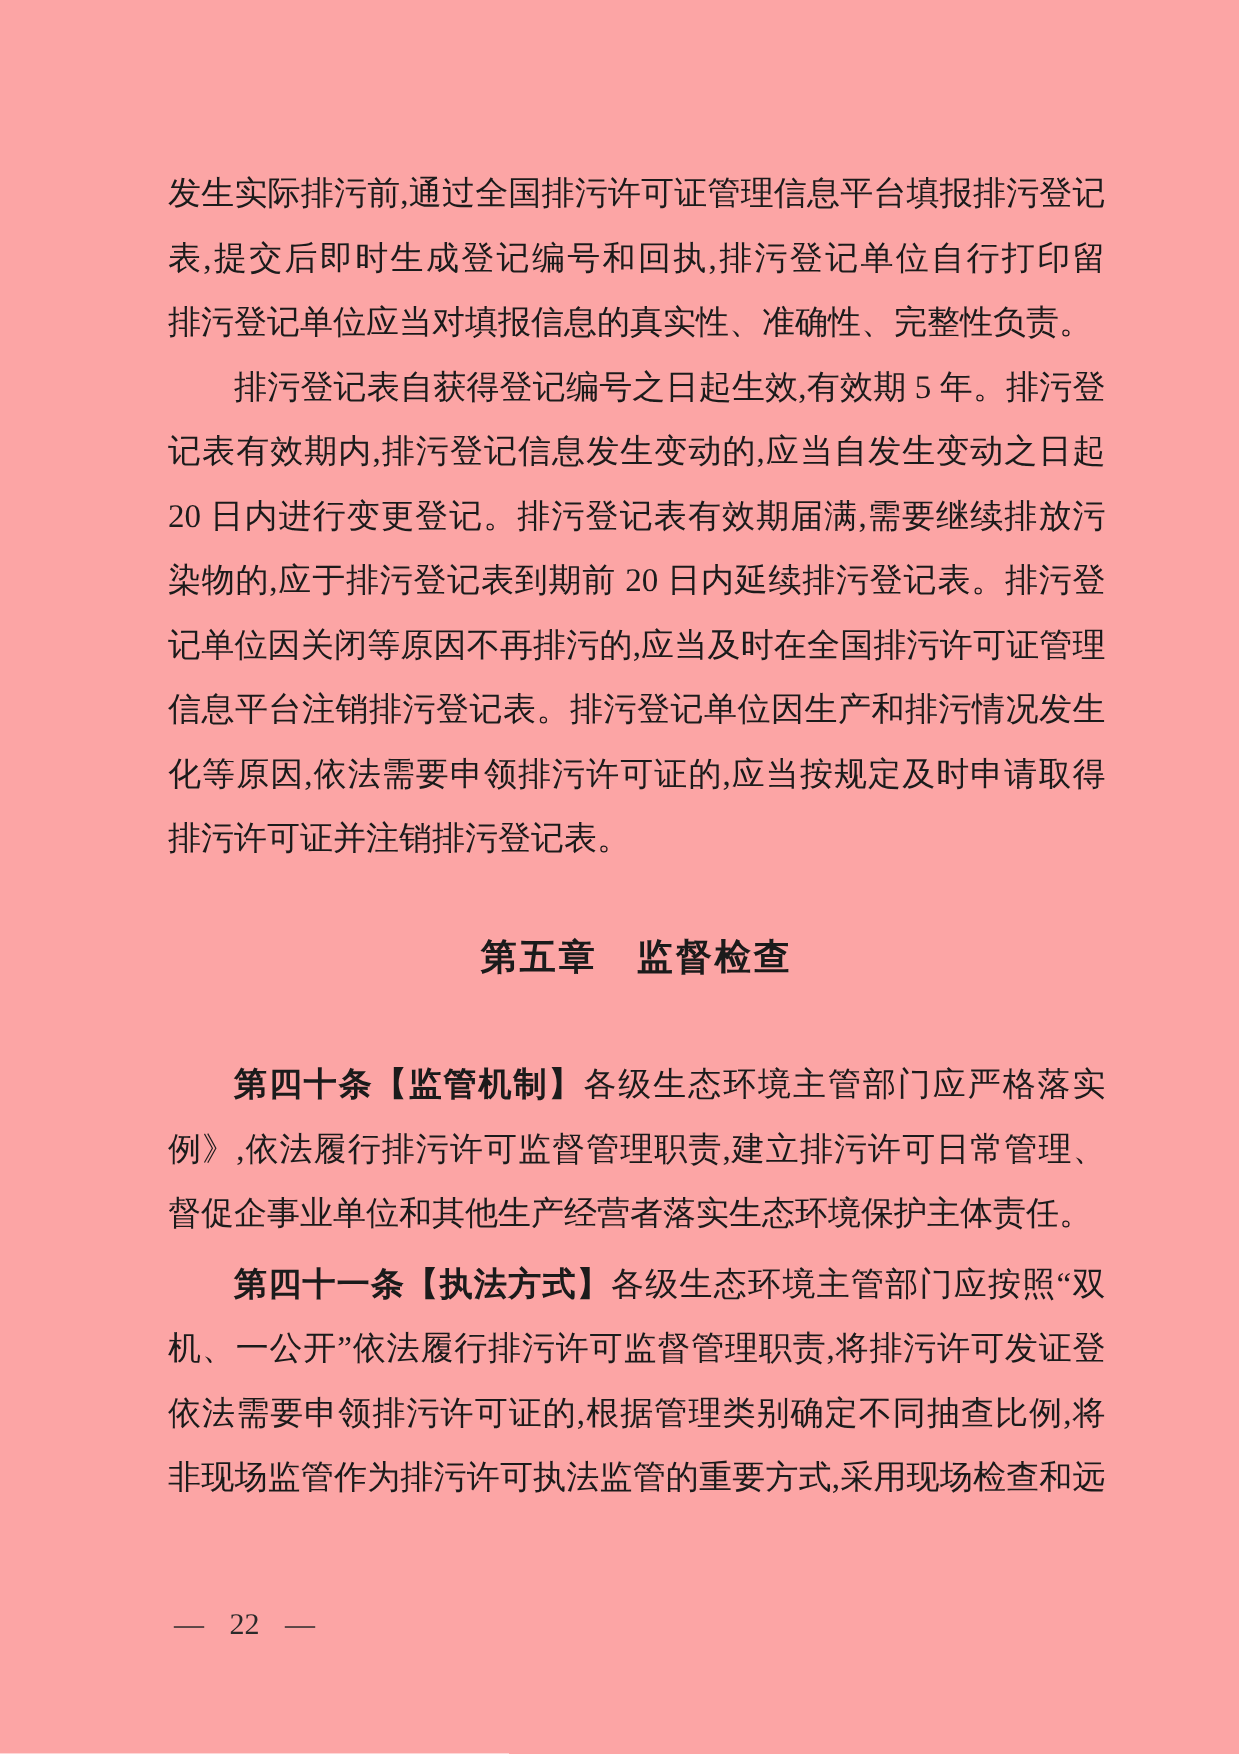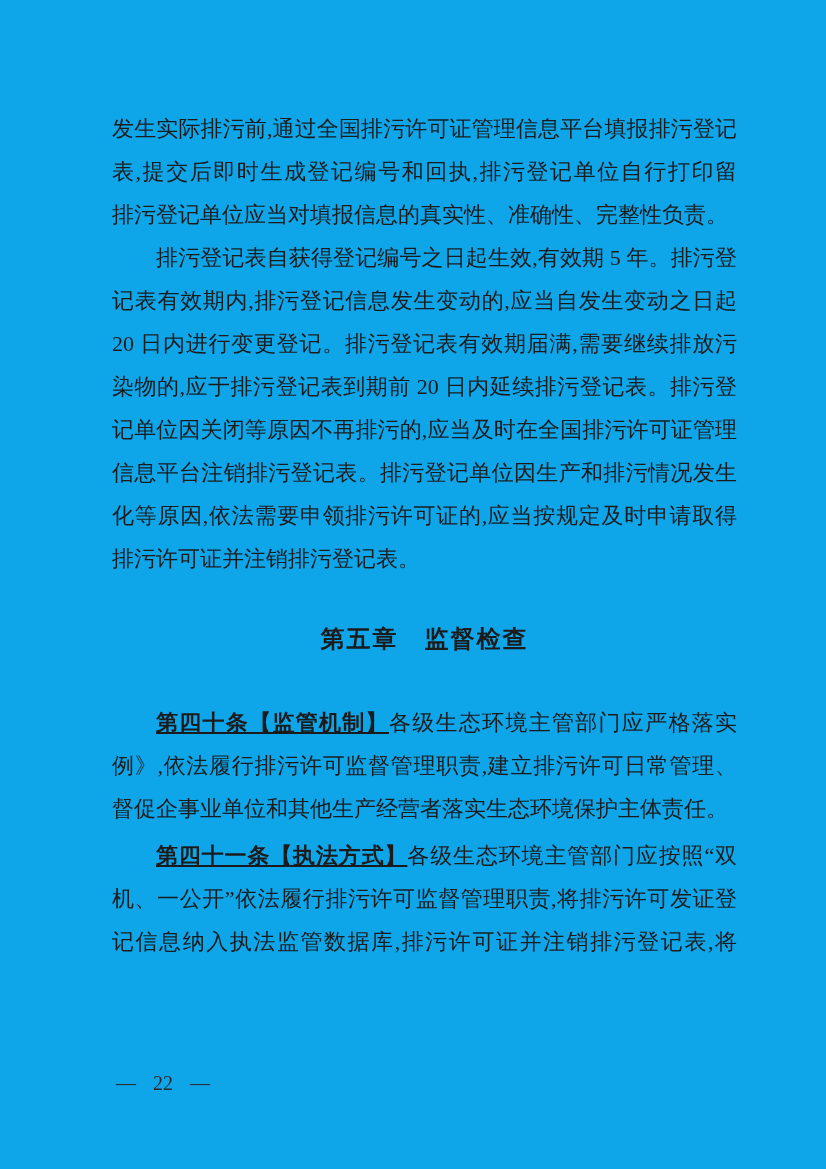--- a/index.html
+++ b/index.html
@@ -4,21 +4,21 @@
 <style>
   html, body {
     margin: 0;
     padding: 0;
     background: #ffffff;
   }
   .page {
     position: relative;
     width: 826px;
     height: 1169px;
-    background: #0ea5e9;
+    background: #fca5a5;
     color: #1b1b1b;
     font-family: "Liberation Serif", "DejaVu Serif", serif;
     overflow: hidden;
   }
   .content {
     position: absolute;
     left: 112px;
     top: 107px;
     width: 625px;
   }
@@ -33,21 +33,20 @@
   .line.final {
     text-align: right;
     text-align-last: left;
   }
   .indent {
     text-indent: 44px;
   }
   .lead {
     font-weight: bold;
     font-family: "Liberation Sans", "DejaVu Sans", sans-serif;
-    text-decoration: underline;
   }
   .chapter {
     height: 44px;
     line-height: 44px;
     margin: 37px 0 40px 0;
     text-align: center;
     font-weight: bold;
     font-size: 24px;
     letter-spacing: 2px;
     font-family: "Liberation Sans", "DejaVu Sans", sans-serif;
@@ -96,21 +95,22 @@
 
     <div>
       <div class="line indent"><span class="lead">第四十条【监管机制】</span><span>各级生态环境主管部门应严格落实《条</span></div>
       <div class="line">例》,依法履行排污许可监督管理职责,建立排污许可日常管理、</div>
       <div class="line final">督促企事业单位和其他生产经营者落实生态环境保护主体责任。</div>
     </div>
 
     <div class="article41">
       <div class="line indent"><span class="lead">第四十一条【执法方式】</span><span>各级生态环境主管部门应按照“双随</span></div>
       <div class="line">机、一公开”依法履行排污许可监督管理职责,将排污许可发证登</div>
-      <div class="line">记信息纳入执法监管数据库,排污许可证并注销排污登记表,将</div>
+      <div class="line">依法需要申领排污许可证的,根据管理类别确定不同抽查比例,将</div>
+      <div class="line">非现场监管作为排污许可执法监管的重要方式,采用现场检查和远</div>
     </div>
 
   </div>
 
   <div class="footer">
     <span>—</span>
     <span class="num">22</span>
     <span>—</span>
   </div>
 

